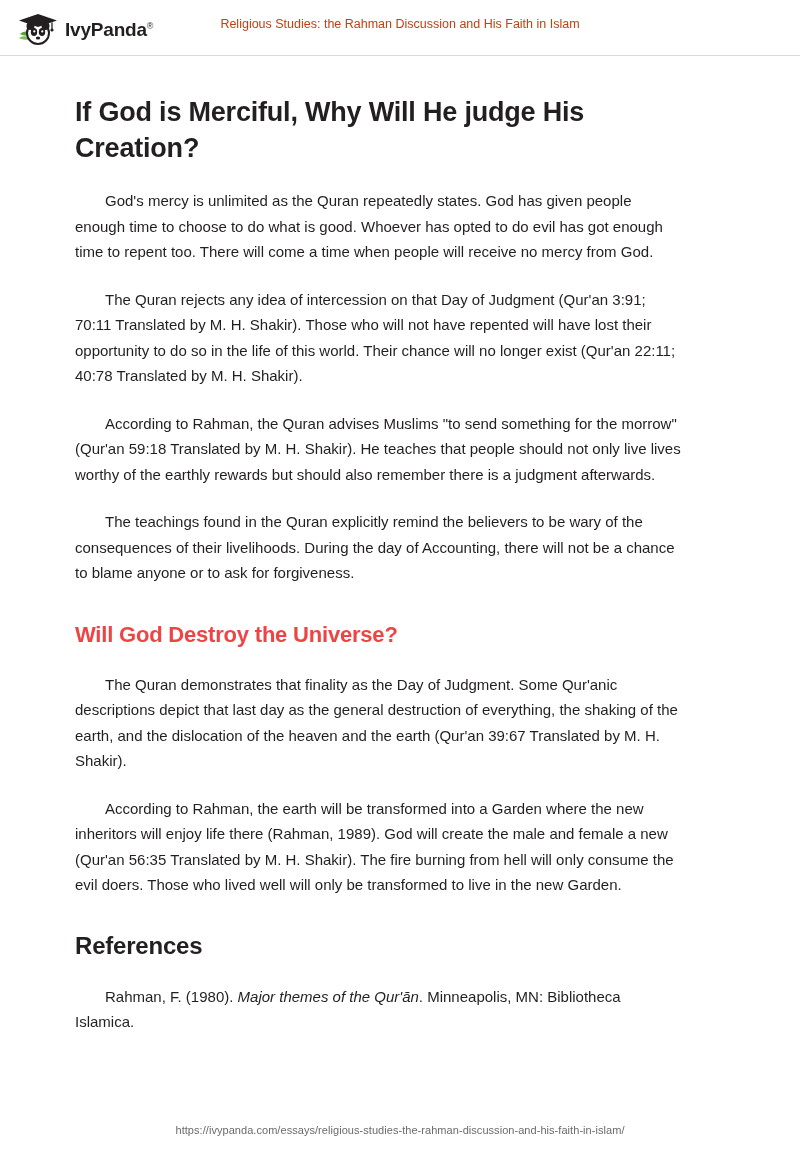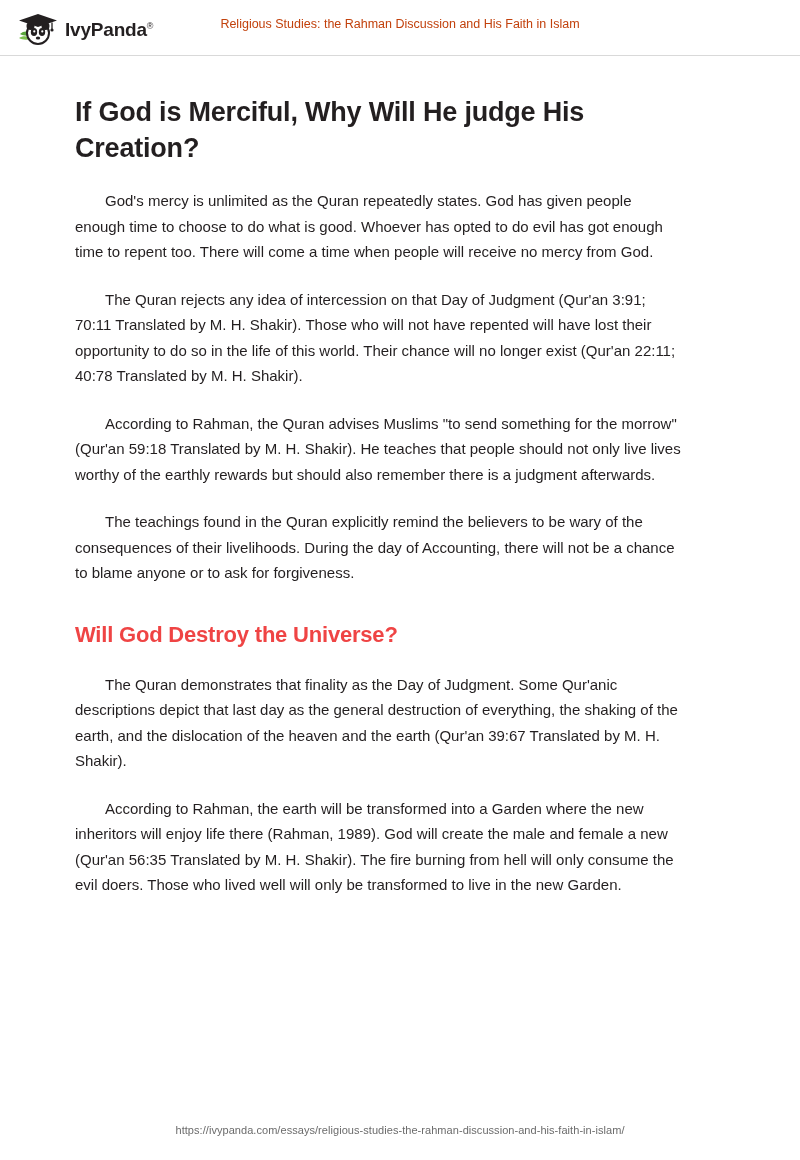--- a/index.html
+++ b/index.html
@@ -169,21 +169,23 @@
     <p class="para">God's mercy is unlimited as the Quran repeatedly states. God has given people enough time to choose to do what is good. Whoever has opted to do evil has got enough time to repent too. There will come a time when people will receive no mercy from God.</p>
     <p class="para">The Quran rejects any idea of intercession on that Day of Judgment (Qur'an 3:91; 70:11 Translated by M. H. Shakir). Those who will not have repented will have lost their opportunity to do so in the life of this world. Their chance will no longer exist (Qur'an 22:11; 40:78 Translated by M. H. Shakir).</p>
     <p class="para">According to Rahman, the Quran advises Muslims "to send something for the morrow" (Qur'an 59:18 Translated by M. H. Shakir). He teaches that people should not only live lives worthy of the earthly rewards but should also remember there is a judgment afterwards.</p>
     <p class="para">The teachings found in the Quran explicitly remind the believers to be wary of the consequences of their livelihoods. During the day of Accounting, there will not be a chance to blame anyone or to ask for forgiveness.</p>
 
     <h2 class="section-title">Will God Destroy the Universe?</h2>
 
     <p class="para">The Quran demonstrates that finality as the Day of Judgment. Some Qur'anic descriptions depict that last day as the general destruction of everything, the shaking of the earth, and the dislocation of the heaven and the earth (Qur'an 39:67 Translated by M. H. Shakir).</p>
     <p class="para">According to Rahman, the earth will be transformed into a Garden where the new inheritors will enjoy life there (Rahman, 1989). God will create the male and female a new (Qur'an 56:35 Translated by M. H. Shakir). The fire burning from hell will only consume the evil doers. Those who lived well will only be transformed to live in the new Garden.</p>
 
+    <h2 class="refs-title">References</h2>
 
+    <p class="ref-entry"><span>Rahman, F. (1980). </span><span class="ital">Major themes of the Qur'ān</span><span>. Minneapolis, MN: Bibliotheca Islamica.</span></p>
 
   </div>
 
   <div class="footer">
     <a class="footer-link" href="#">https://ivypanda.com/essays/religious-studies-the-rahman-discussion-and-his-faith-in-islam/</a>
   </div>
 
 </div>
 
 </body></html>

